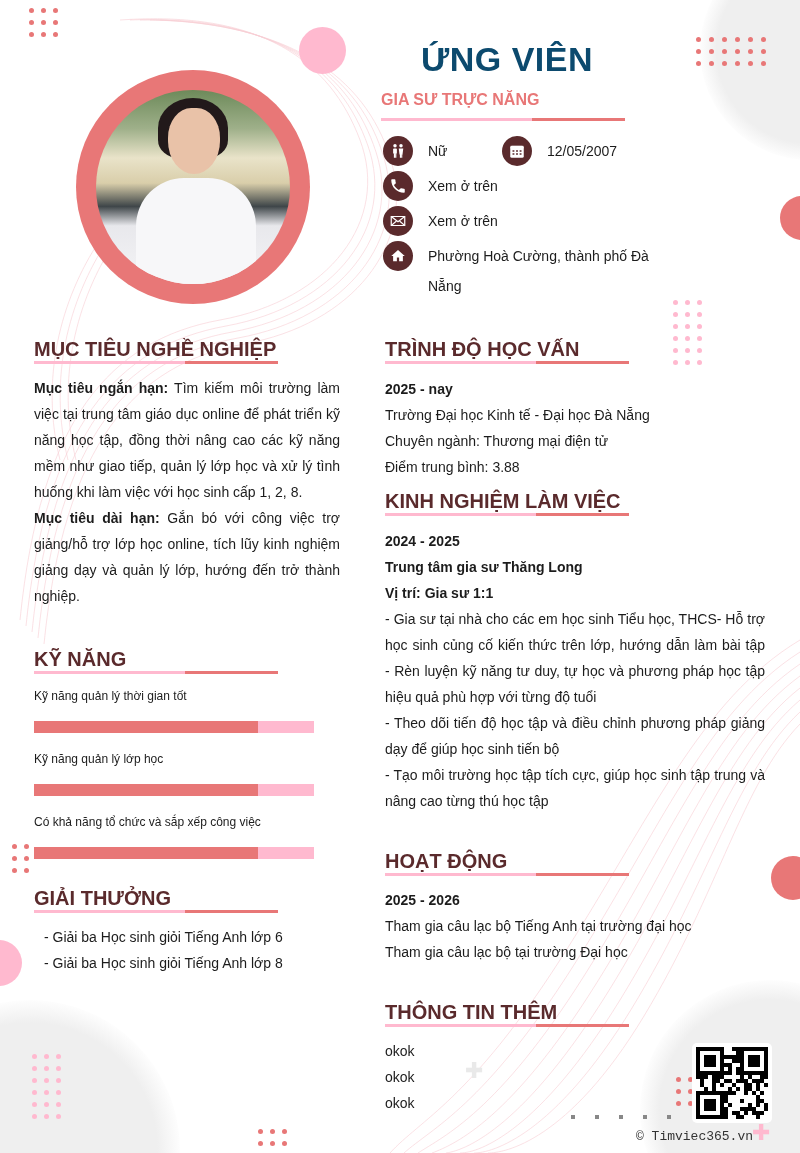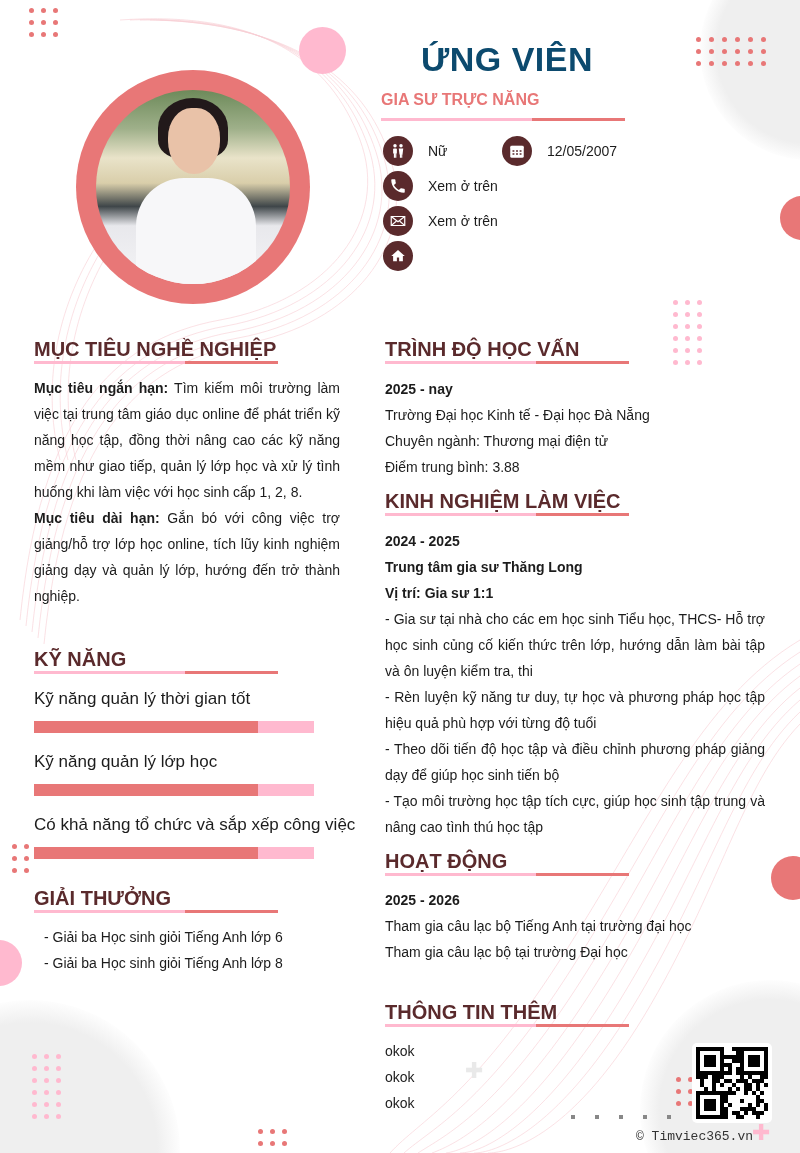--- a/index.html
+++ b/index.html
@@ -35,21 +35,21 @@
   
   .section-title { position: absolute; font-size: 20px; font-weight: 700; color: #5a2a2c; white-space: nowrap; }
   .section-rule { position: absolute; width: 244px; height: 3px;
     background: linear-gradient(90deg, #ffb9cf 0%, #ffb9cf 62%, #e87777 62%, #e87777 100%); }
   .text-block { position: absolute; font-size: 14px; line-height: 26px; color: #1c1c1c; }
   .text-block.justify { text-align: justify; }
   .text-block b { font-weight: 700; }
   .line { display: block; }
   .bold { font-weight: 700; }
 
-  .skill-label { position: absolute; left: 34px; font-size: 17px; color: #1c1c1c; }
+  .skill-label { position: absolute; left: 34px; font-size: 12px; color: #1c1c1c; }
   .skill-bar { position: absolute; left: 34px; width: 280px; height: 12px; background: #ffb9cf; }
   .skill-bar .fill { height: 12px; background: #e87777; }
 
   .qr { position: absolute; left: 692px; top: 1043px; width: 80px; height: 80px; background: #fff; border-radius: 5px; padding: 4px; }
   .qr-grid { width: 72px; height: 72px; display: grid; grid-template-columns: repeat(18, 4px); grid-template-rows: repeat(18, 4px); }
   .qr-grid i { display: block; width: 4px; height: 4px; }
   .watermark { position: absolute; left: 636px; top: 1129px; font-family: "Liberation Mono", "DejaVu Sans Mono", monospace; font-size: 13px; color: #333; }
   .plus { position: absolute; color: #ffb9cf; font-size: 22px; font-weight: 700; line-height: 1; }
 </style>
 </head>
@@ -253,20 +253,24 @@
         <path d="M3 18l7-6M21 18l-7-6" fill="none" stroke="#fff" stroke-width="1.4"></path>
       </svg>
   </div>
   <div class="info-text" style="left:428px;top:206px;">Xem ở trên</div>
 
   <div class="info-icon" style="left:383px;top:241px;">
     <svg viewBox="0 0 24 24">
         <path d="M12 4 L3 12 h2.5 v7 h5 v-5 h3 v5 h5 v-7 H21 z"></path>
       </svg>
   </div>
+  <div class="info-text" style="left:428px;top:241px;">
+    <span class="line">Phường Hoà Cường, thành phố Đà</span>
+    <span class="line">Nẵng</span>
+  </div>
 
   <div class="section-title" style="left:34px;top:338px;">MỤC TIÊU NGHỀ NGHIỆP</div>
   <div class="section-rule" style="left:34px;top:361px;"></div>
   <div class="text-block justify" style="left:34px;top:375px;width:306px;">
     <span class="line" style="text-align-last:justify"><b>Mục tiêu ngắn hạn:</b><span> Tìm kiếm môi trường làm</span></span>
     <span class="line" style="text-align-last:justify">việc tại trung tâm giáo dục online để phát triển kỹ</span>
     <span class="line" style="text-align-last:justify">năng học tập, đồng thời nâng cao các kỹ năng</span>
     <span class="line" style="text-align-last:justify">mềm như giao tiếp, quản lý lớp học và xử lý tình</span>
     <span class="line">huống khi làm việc với học sinh cấp 1, 2, 8.</span>
     <span class="line" style="text-align-last:justify"><b>Mục tiêu dài hạn:</b><span> Gắn bó với công việc trợ</span></span>
@@ -308,27 +312,26 @@
   </div>
 
   <div class="section-title" style="left:385px;top:490px;">KINH NGHIỆM LÀM VIỆC</div>
   <div class="section-rule" style="left:385px;top:513px;"></div>
   <div class="text-block justify" style="left:385px;top:528px;width:380px;">
     <span class="line bold">2024 - 2025</span>
     <span class="line bold">Trung tâm gia sư Thăng Long</span>
     <span class="line bold">Vị trí: Gia sư 1:1</span>
     <span class="line" style="text-align-last:justify">- Gia sư tại nhà cho các em học sinh Tiểu học, THCS- Hỗ trợ</span>
     <span class="line" style="text-align-last:justify">học sinh củng cố kiến thức trên lớp, hướng dẫn làm bài tập</span>
-    <span class="line">và ôn luyện kiểm tra, thi</span>
     <span class="line" style="text-align-last:justify">- Rèn luyện kỹ năng tư duy, tự học và phương pháp học tập</span>
     <span class="line">hiệu quả phù hợp với từng độ tuổi</span>
     <span class="line" style="text-align-last:justify">- Theo dõi tiến độ học tập và điều chỉnh phương pháp giảng</span>
     <span class="line">dạy để giúp học sinh tiến bộ</span>
     <span class="line" style="text-align-last:justify">- Tạo môi trường học tập tích cực, giúp học sinh tập trung và</span>
-    <span class="line">nâng cao tình thú học tập</span>
+    <span class="line">nâng cao từng thú học tập</span>
   </div>
 
   <div class="section-title" style="left:385px;top:850px;">HOẠT ĐỘNG</div>
   <div class="section-rule" style="left:385px;top:873px;"></div>
   <div class="text-block" style="left:385px;top:887px;">
     <span class="line bold">2025 - 2026</span>
     <span class="line">Tham gia câu lạc bộ Tiếng Anh tại trường đại học</span>
     <span class="line">Tham gia câu lạc bộ tại trường Đại học</span>
   </div>
 

